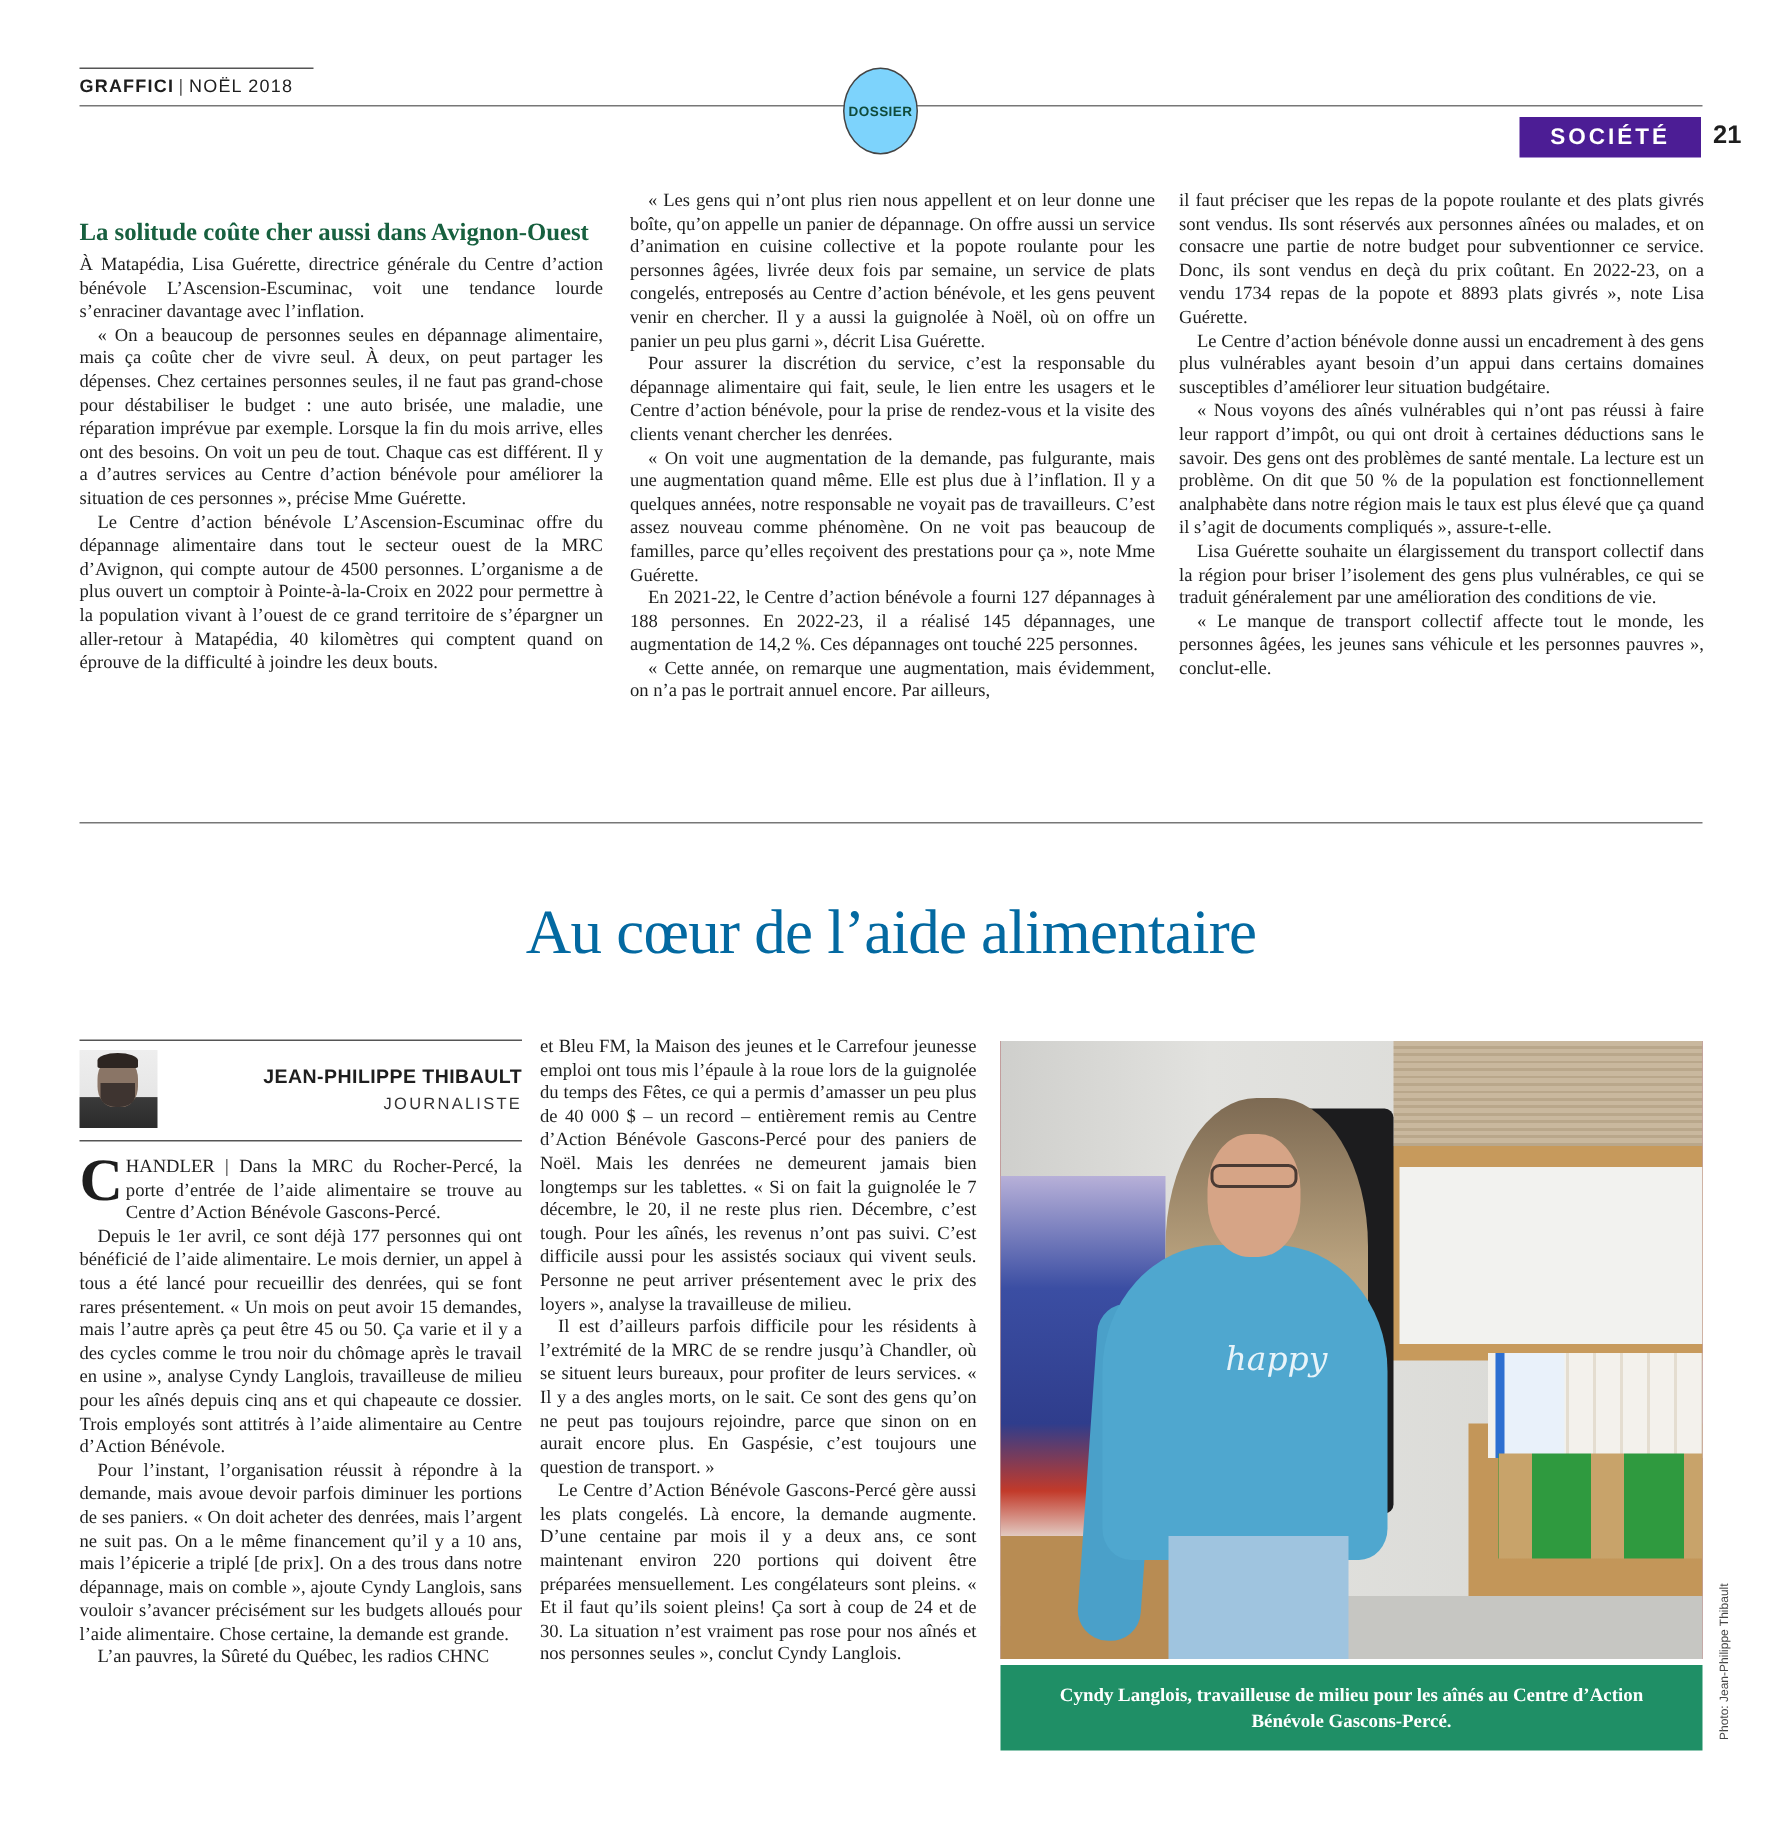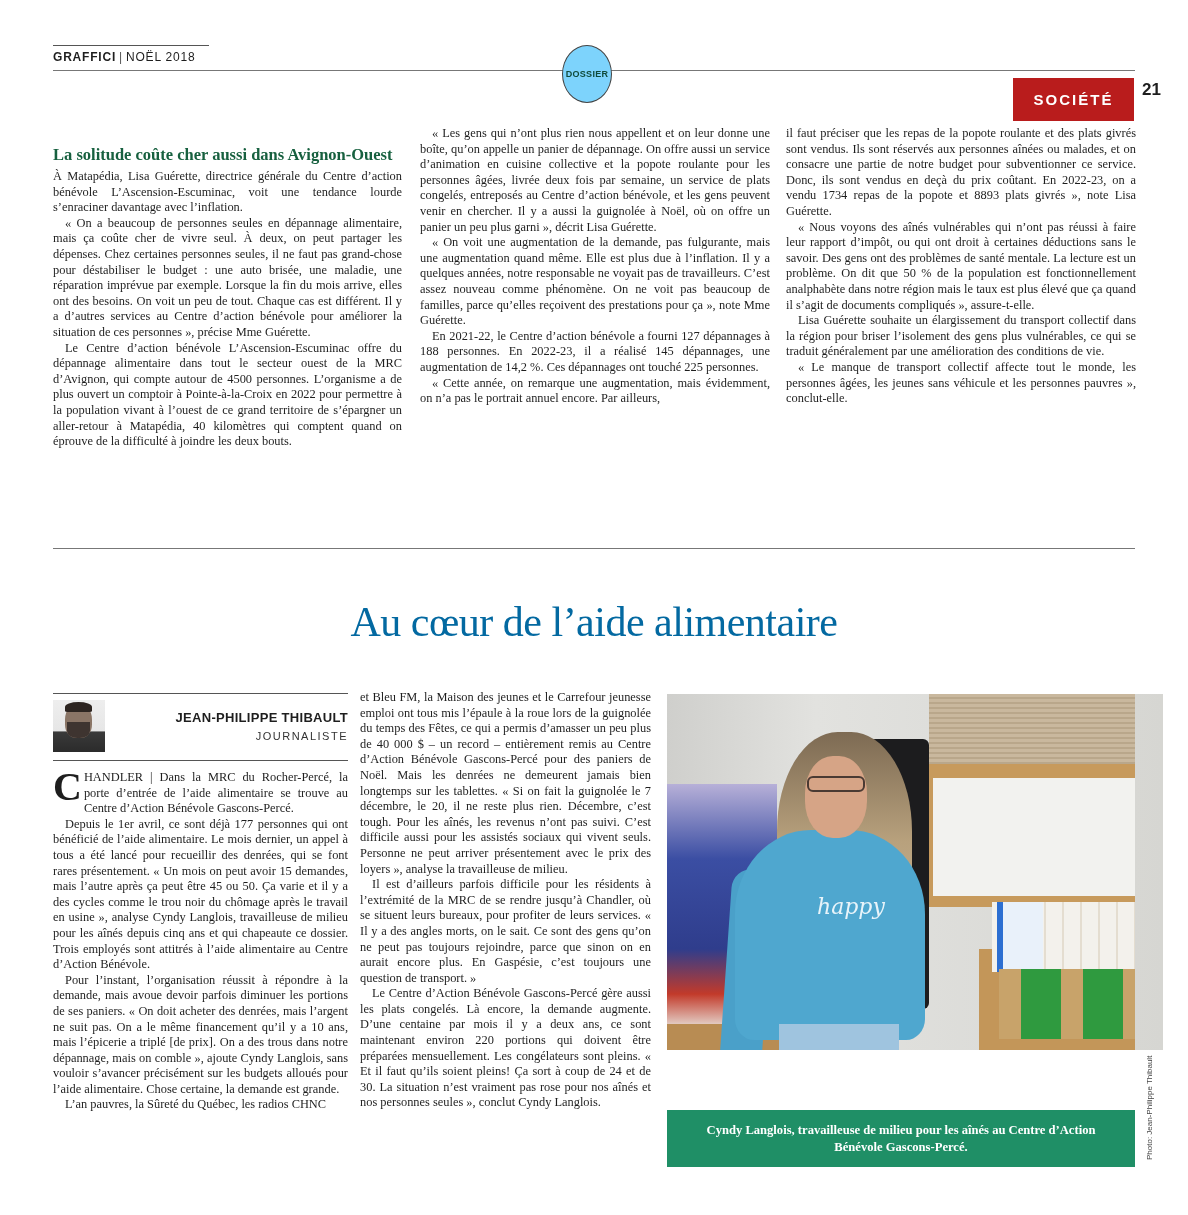--- a/index.html
+++ b/index.html
@@ -7,21 +7,21 @@
   .serif { font-family: "Liberation Serif", "DejaVu Serif", serif; }
   .sans { font-family: "Liberation Sans", "DejaVu Sans", sans-serif; }
 
   
   .hdr-topline { position: absolute; left: 53px; top: 45px; width: 156px; height: 1px; background: #555; }
   .hdr-brand { position: absolute; left: 53px; top: 50px; font-size: 12px; letter-spacing: 0.8px; }
   .hdr-brand b { font-weight: 700; }
   .hdr-brand .sep { color: #555; margin: 0 3px; }
   .hdr-line { position: absolute; left: 53px; top: 70px; width: 1082px; height: 1px; background: #777; }
   .dossier { position: absolute; left: 562px; top: 45px; width: 48px; height: 56px; border: 1px solid #444; border-radius: 50%; background: #7dd3fc; display: flex; align-items: center; justify-content: center; font-size: 9px; font-weight: 700; color: #0f4a3a; letter-spacing: 0.3px; }
-  .section-tag { position: absolute; left: 1013px; top: 78px; width: 121px; height: 43px; background: #b91c1c; color: #fff; font-size: 15px; font-weight: 700; letter-spacing: 2px; display: flex; align-items: center; justify-content: center; }
+  .section-tag { position: absolute; left: 1013px; top: 78px; width: 121px; height: 27px; background: #4c1d95; color: #fff; font-size: 15px; font-weight: 700; letter-spacing: 2px; display: flex; align-items: center; justify-content: center; }
   .page-num { position: absolute; left: 1142px; top: 80px; font-size: 17px; font-weight: 700; }
 
   
   .col { position: absolute; font-size: 12.4px; line-height: 15.6px; text-align: justify; hyphens: auto; }
   .col p { margin: 0; text-indent: 12px; }
   .col p.noindent { text-indent: 0; }
   .sub-head { font-size: 16.5px; line-height: 21px; color: #17603f; font-weight: 700; margin: 0 0 4px 0; }
 
   .mid-rule { position: absolute; left: 53px; top: 548px; width: 1082px; height: 1px; background: #777; }
   .headline { position: absolute; left: 0; width: 1188px; top: 598px; text-align: center; font-size: 42px; color: #0369a1; letter-spacing: -0.5px; }
@@ -32,21 +32,21 @@
   .author-photo { position: absolute; left: 53px; top: 700px; width: 52px; height: 52px; background: linear-gradient(180deg,#eee 0%,#e6e6e6 60%,#3a3a3a 61%,#2b2b2b 100%); overflow: hidden; }
   .author-photo .head { position: absolute; left: 12px; top: 4px; width: 27px; height: 34px; border-radius: 45% 45% 40% 40%; background: #8a7566; }
   .author-photo .beard { position: absolute; left: 14px; top: 22px; width: 23px; height: 16px; border-radius: 0 0 45% 45%; background: #3e3430; }
   .author-photo .hair { position: absolute; left: 12px; top: 2px; width: 27px; height: 10px; border-radius: 50% 50% 10% 10%; background: #2d2521; }
   .author-name { position: absolute; right: 840px; top: 710px; font-size: 13px; font-weight: 700; letter-spacing: 0.3px; }
   .author-role { position: absolute; right: 840px; top: 730px; font-size: 11px; letter-spacing: 1.5px; color: #333; }
 
   .dropcap { float: left; font-size: 40px; line-height: 30px; margin: 2px 2px 0 0; font-weight: 700; }
 
   
-  .photo { position: absolute; left: 667px; top: 694px; width: 468px; height: 356px; overflow: hidden; background: #7f1d1d; padding-left: 28px; }
+  .photo { position: absolute; left: 667px; top: 694px; width: 468px; height: 412px; overflow: hidden; background: #7f1d1d; }
   .photo .wall { position: absolute; left: 0; top: 0; width: 100%; height: 100%; background: linear-gradient(90deg,#cfcfcc 0%,#e2e2df 30%,#d6d6d2 100%); }
   .photo .blinds { position: absolute; left: 262px; top: 0; width: 206px; height: 70px; background: repeating-linear-gradient(180deg,#c9b89e 0px,#c9b89e 3px,#b9a78b 3px,#b9a78b 5px); }
   .photo .board { position: absolute; left: 252px; top: 70px; width: 216px; height: 143px; background: #c79a5c; }
   .photo .board-inner { position: absolute; left: 266px; top: 84px; width: 202px; height: 118px; background: #f2f2ef; }
   .photo .black-bag { position: absolute; left: 192px; top: 45px; width: 70px; height: 270px; background: #1c1c1e; border-radius: 6px; }
   .photo .shelf-left { position: absolute; left: 0; top: 90px; width: 110px; height: 300px; background: linear-gradient(180deg,#b7b0d8 0%,#3b4ea3 25%,#2f3d8c 55%,#c23a2a 70%,#e8e6df 82%,#d6cdb4 100%); }
   .photo .table-left { position: absolute; left: 0; top: 330px; width: 140px; height: 82px; background: #b88c53; }
   .photo .table-right { position: absolute; left: 312px; top: 255px; width: 156px; height: 115px; background: #c39659; }
   .photo .boxes { position: absolute; left: 325px; top: 208px; width: 143px; height: 70px; background: repeating-linear-gradient(90deg,#f3f1ec 0,#f3f1ec 16px,#e4ddd0 16px,#e4ddd0 18px); }
   .photo .milk { position: absolute; left: 330px; top: 208px; width: 40px; height: 70px; background: #e9f1fa; border-left: 6px solid #2d6fd1; }
@@ -76,26 +76,28 @@
 <div class="page-num sans">21</div>
 
 <div class="col serif" style="left:53px; top:144px; width:349px;">
   <div class="sub-head">La solitude coûte cher aussi dans Avignon-Ouest</div>
   <p class="noindent">À Matapédia, Lisa Guérette, directrice générale du Centre d’action bénévole L’Ascension-Escuminac, voit une tendance lourde s’enraciner davantage avec l’inflation.</p>
   <p>« On a beaucoup de personnes seules en dépannage alimentaire, mais ça coûte cher de vivre seul. À deux, on peut partager les dépenses. Chez certaines personnes seules, il ne faut pas grand-chose pour déstabiliser le budget : une auto brisée, une maladie, une réparation imprévue par exemple. Lorsque la fin du mois arrive, elles ont des besoins. On voit un peu de tout. Chaque cas est différent. Il y a d’autres services au Centre d’action bénévole pour améliorer la situation de ces personnes », précise Mme Guérette.</p>
   <p>Le Centre d’action bénévole L’Ascension-Escuminac offre du dépannage alimentaire dans tout le secteur ouest de la MRC d’Avignon, qui compte autour de 4500 personnes. L’organisme a de plus ouvert un comptoir à Pointe-à-la-Croix en 2022 pour permettre à la population vivant à l’ouest de ce grand territoire de s’épargner un aller-retour à Matapédia, 40 kilomètres qui comptent quand on éprouve de la difficulté à joindre les deux bouts.</p>
 </div>
 <div class="col serif" style="left:420px; top:126px; width:350px;">
   <p>« Les gens qui n’ont plus rien nous appellent et on leur donne une boîte, qu’on appelle un panier de dépannage. On offre aussi un service d’animation en cuisine collective et la popote roulante pour les personnes âgées, livrée deux fois par semaine, un service de plats congelés, entreposés au Centre d’action bénévole, et les gens peuvent venir en chercher. Il y a aussi la guignolée à Noël, où on offre un panier un peu plus garni », décrit Lisa Guérette.</p>
+  <p>Pour assurer la discrétion du service, c’est la responsable du dépannage alimentaire qui fait, seule, le lien entre les usagers et le Centre d’action bénévole, pour la prise de rendez-vous et la visite des clients venant chercher les denrées.</p>
   <p>« On voit une augmentation de la demande, pas fulgurante, mais une augmentation quand même. Elle est plus due à l’inflation. Il y a quelques années, notre responsable ne voyait pas de travailleurs. C’est assez nouveau comme phénomène. On ne voit pas beaucoup de familles, parce qu’elles reçoivent des prestations pour ça », note Mme Guérette.</p>
   <p>En 2021-22, le Centre d’action bénévole a fourni 127 dépannages à 188 personnes. En 2022-23, il a réalisé 145 dépannages, une augmentation de 14,2 %. Ces dépannages ont touché 225 personnes.</p>
   <p>« Cette année, on remarque une augmentation, mais évidemment, on n’a pas le portrait annuel encore. Par ailleurs,</p>
 </div>
 <div class="col serif" style="left:786px; top:126px; width:350px;">
   <p class="noindent">il faut préciser que les repas de la popote roulante et des plats givrés sont vendus. Ils sont réservés aux personnes aînées ou malades, et on consacre une partie de notre budget pour subventionner ce service. Donc, ils sont vendus en deçà du prix coûtant. En 2022-23, on a vendu 1734 repas de la popote et 8893 plats givrés », note Lisa Guérette.</p>
+  <p>Le Centre d’action bénévole donne aussi un encadrement à des gens plus vulnérables ayant besoin d’un appui dans certains domaines susceptibles d’améliorer leur situation budgétaire.</p>
   <p>« Nous voyons des aînés vulnérables qui n’ont pas réussi à faire leur rapport d’impôt, ou qui ont droit à certaines déductions sans le savoir. Des gens ont des problèmes de santé mentale. La lecture est un problème. On dit que 50 % de la population est fonctionnellement analphabète dans notre région mais le taux est plus élevé que ça quand il s’agit de documents compliqués », assure-t-elle.</p>
   <p>Lisa Guérette souhaite un élargissement du transport collectif dans la région pour briser l’isolement des gens plus vulnérables, ce qui se traduit généralement par une amélioration des conditions de vie.</p>
   <p>« Le manque de transport collectif affecte tout le monde, les personnes âgées, les jeunes sans véhicule et les personnes pauvres », conclut-elle.</p>
 </div>
 
 <div class="mid-rule"></div>
 
 <div class="headline serif">Au cœur de l’aide alimentaire</div>
 
 <div class="byline-rule-top"></div>

